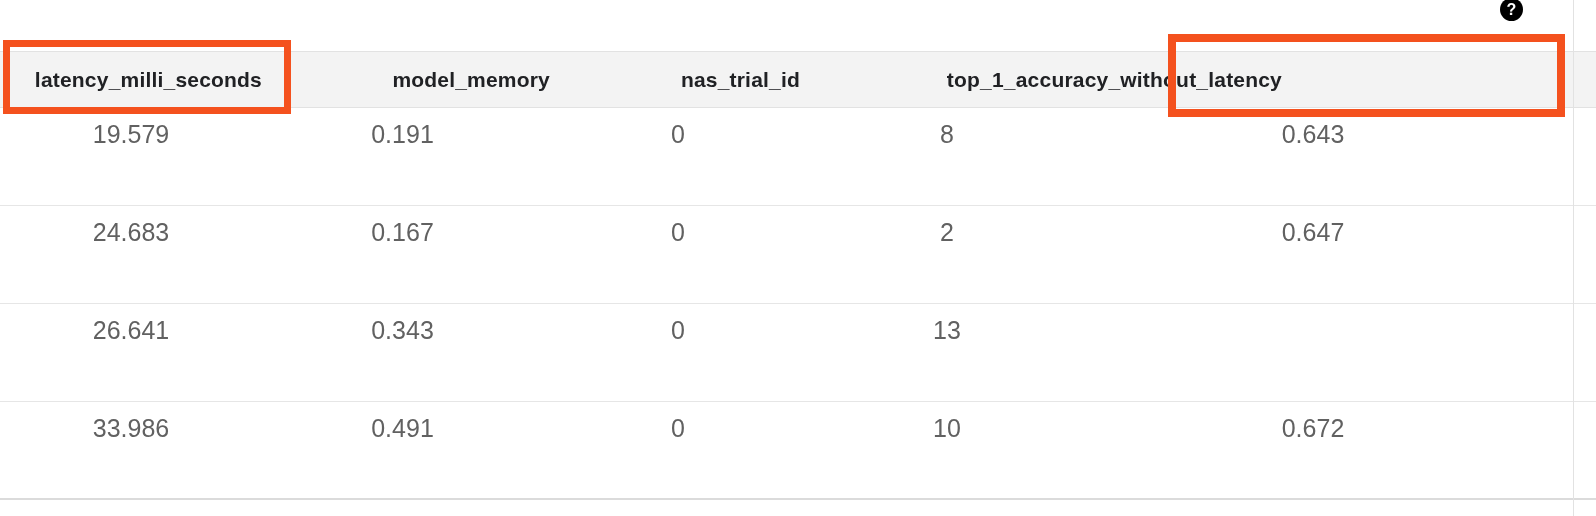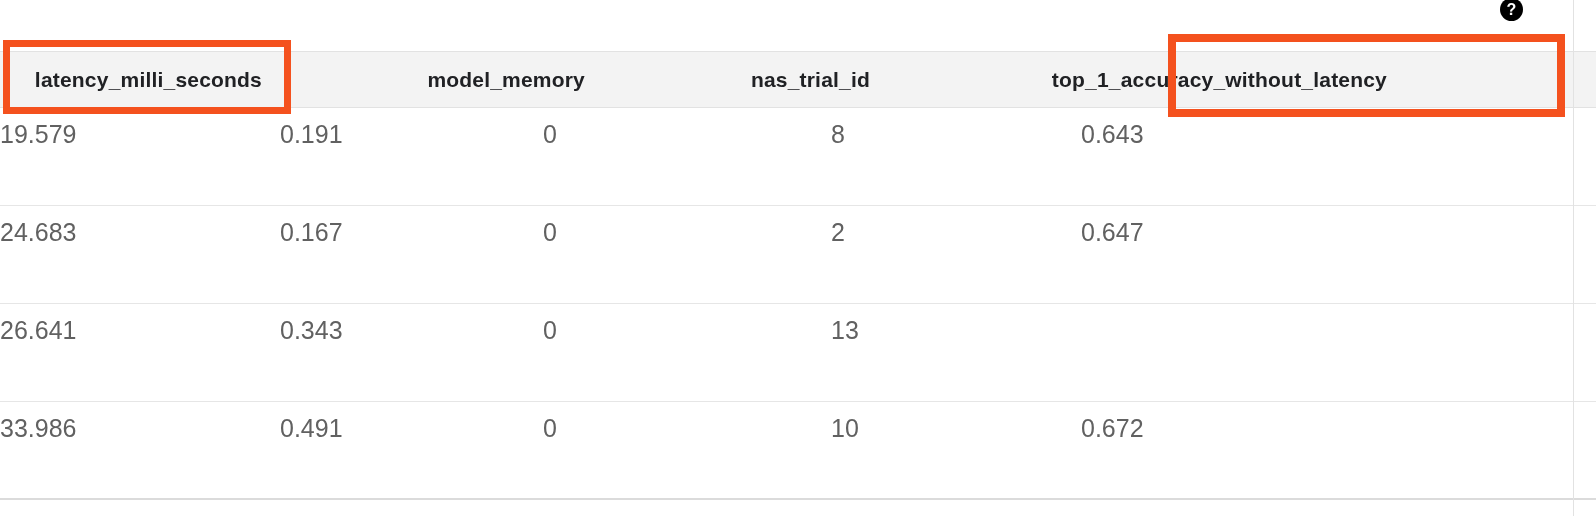--- a/index.html
+++ b/index.html
@@ -49,21 +49,20 @@
     top: 51px;
     width: 1596px;
     height: 57px;
     box-sizing: border-box;
     background: #F3F3F3;
     border-top: 1px solid #E2E2E2;
     border-bottom: 1px solid #E2E2E2;
     display: flex;
     align-items: center;
     z-index: 1;
-    gap: 35px;
   }
   .th {
     box-sizing: border-box;
     text-align: right;
     padding-right: 18px;
     font-size: 21px;
     font-weight: bold;
     color: #202124;
     letter-spacing: 0.2px;
     white-space: nowrap;
@@ -81,21 +80,21 @@
     height: 98px;
     box-sizing: border-box;
     border-bottom: 1px solid #E6E6E6;
     background: #ffffff;
   }
   .tr:last-child {
     border-bottom: 2px solid #DBDBDB;
   }
   .td {
     box-sizing: border-box;
-    text-align: left;
+    text-align: center;
     padding-right: 18px;
     padding-top: 12px;
     line-height: 28px;
     font-size: 25px;
     color: #616161;
     white-space: nowrap;
   }
   .col-0 { width: 280px; }
   .col-1 { width: 263px; }
   .col-2 { width: 288px; }

